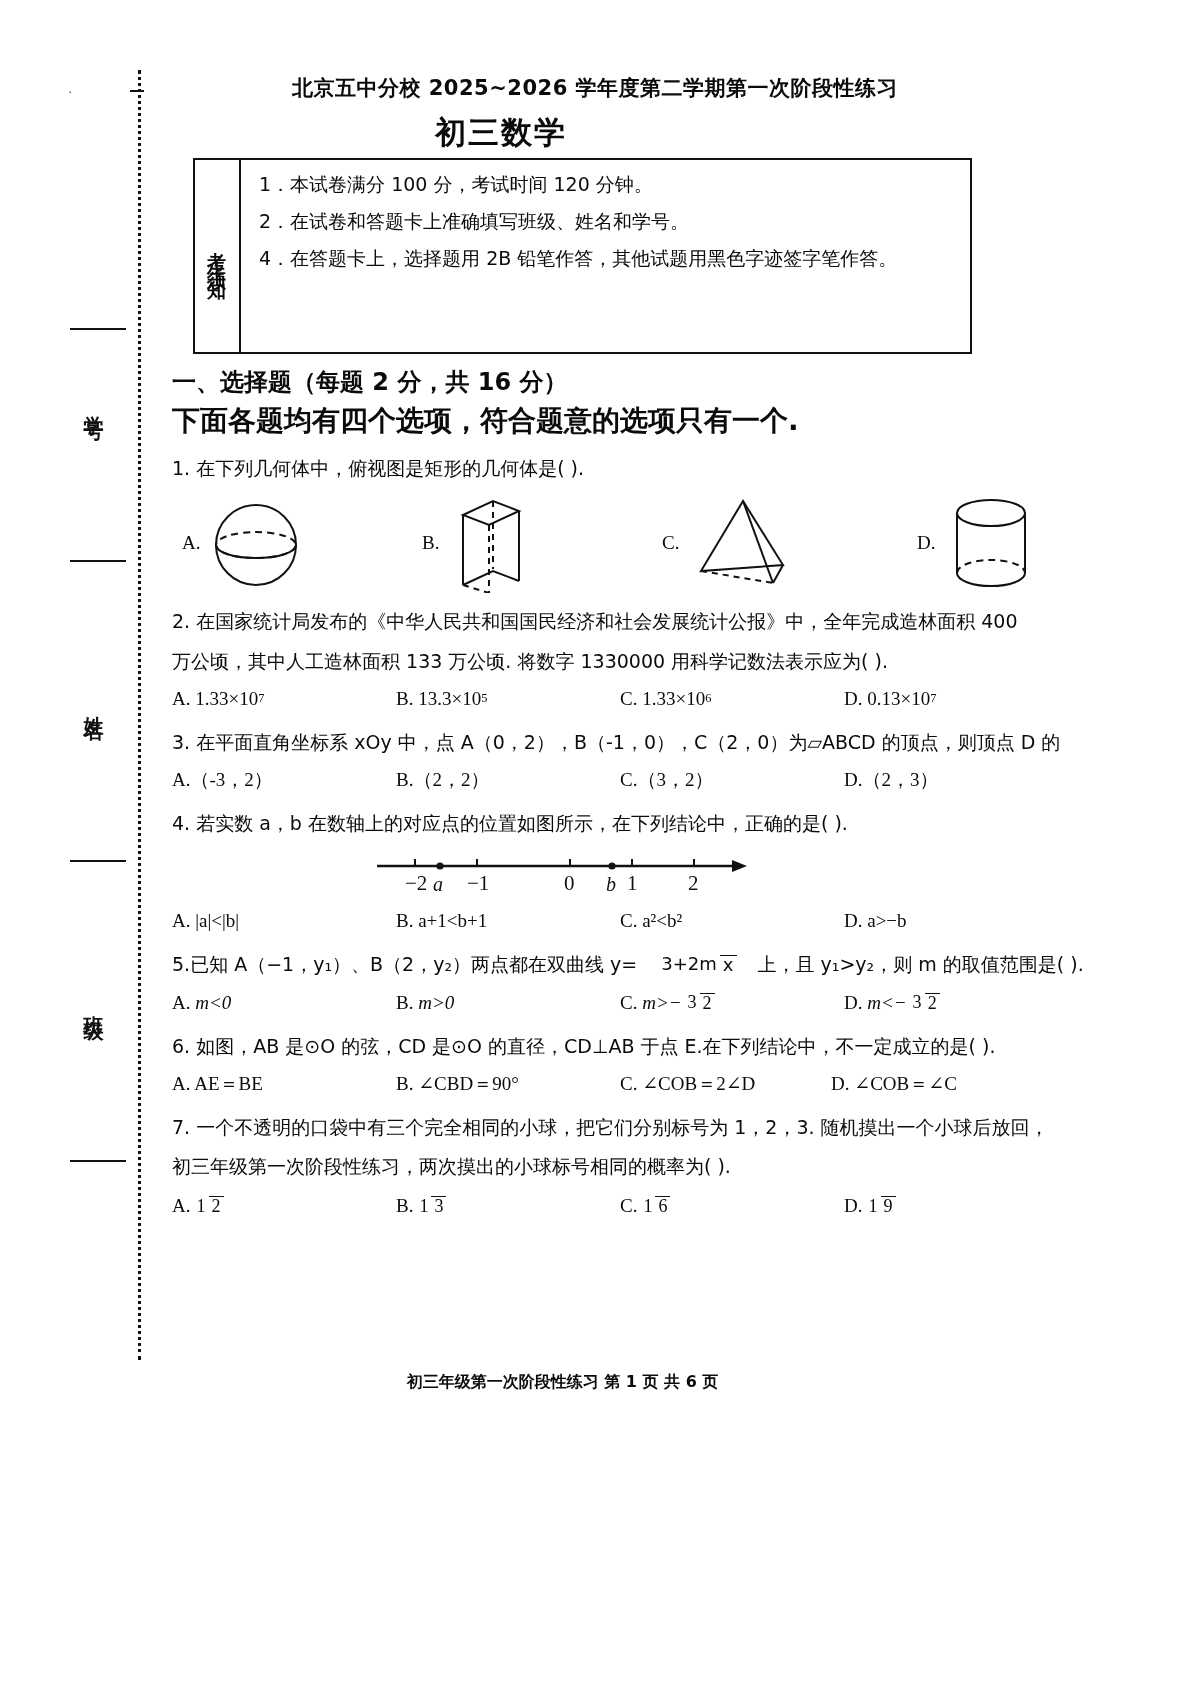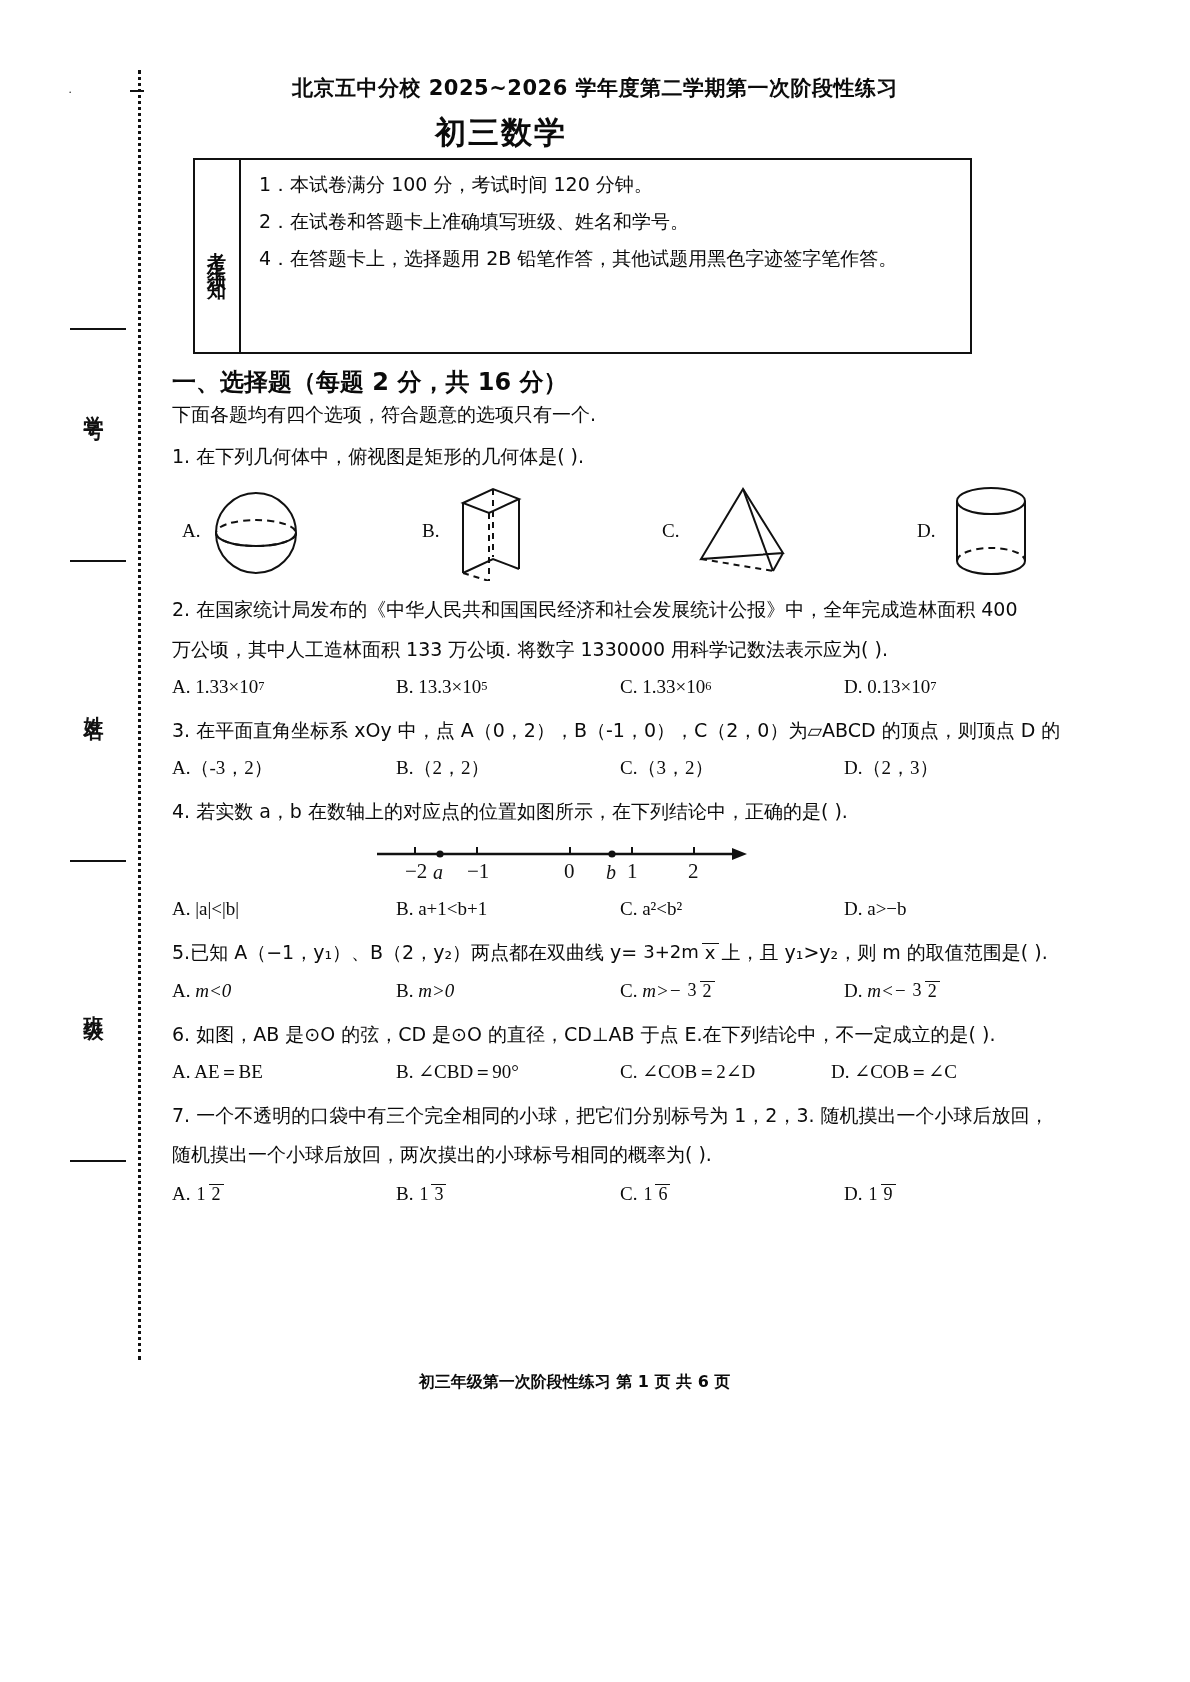--- a/index.html
+++ b/index.html
@@ -146,22 +146,22 @@
     top: 366px;
     width: 1010px;
   }
   .sec-head {
     font-size: 24px;
     font-weight: bold;
     font-family: "DejaVu Sans", "Liberation Sans", sans-serif;
     margin-bottom: 4px;
   }
   .sec-sub {
-    font-size: 19px;
-    font-weight: normal;
+    font-size: 28px;
+    font-weight: bold;
     font-family: "DejaVu Sans", "Liberation Sans", sans-serif;
     margin-bottom: 12px;
   }
   .q-text {
     font-size: 19px;
     font-family: "DejaVu Sans", "Liberation Sans", sans-serif;
     line-height: 1.75;
     margin-bottom: 6px;
   }
   .opts {
@@ -215,21 +215,21 @@
   
   .numline {
     position: relative;
     height: 56px;
     margin: 2px 0 4px 0;
   }
 
   
   .footer {
     position: absolute;
-    left: 12px;
+    left: 0;
     top: 1372px;
     width: 1125px;
     text-align: center;
     font-size: 16px;
     font-weight: bold;
     font-family: "DejaVu Sans", "Liberation Sans", sans-serif;
   }
 </style>
 </head>
 <body>
@@ -370,21 +370,21 @@
         <text x="516" y="44" font-family="Liberation Serif, serif" font-size="21" fill="#111">2</text>
       </svg>
     </div>
     <div class="opts">
       <div class="opt opt-w1">A. |a|&lt;|b|</div>
       <div class="opt opt-w1">B. a+1&lt;b+1</div>
       <div class="opt opt-w1">C. a²&lt;b²</div>
       <div class="opt">D. a&gt;−b</div>
     </div>
 
-    <div class="q-text" style="display:flex;align-items:center;flex-wrap:wrap;">
+    <div class="q-text" style="display:flex;align-items:center;flex-wrap:wrap;gap:18px;">
       <span>5.已知 A（−1，y₁）、B（2，y₂）两点都在双曲线 y=</span>
       <span class="frac">
         <span class="num">3+2m</span>
         <span class="den">x</span>
       </span>
       <span>上，且 y₁&gt;y₂，则 m 的取值范围是(      ).</span>
     </div>
     <div class="opts">
       <div class="opt opt-w1">
         <span>A.</span>&nbsp;
@@ -414,21 +414,21 @@
 
     <div class="q-text">6. 如图，AB 是⊙O 的弦，CD 是⊙O 的直径，CD⊥AB 于点 E.在下列结论中，不一定成立的是(      ).</div>
     <div class="opts">
       <div class="opt opt-w1">A. AE＝BE</div>
       <div class="opt opt-w1">B. ∠CBD＝90°</div>
       <div class="opt opt-w2">C. ∠COB＝2∠D</div>
       <div class="opt">D. ∠COB＝∠C</div>
     </div>
 
     <div class="q-text">7. 一个不透明的口袋中有三个完全相同的小球，把它们分别标号为 1，2，3. 随机摸出一个小球后放回，</div>
-    <div class="q-text">随机摸出一个小球后放回，两次摸出的小球标号相同的概率为(      ).</div>
+    <div class="q-text">初三年级第一次阶段性练习，两次摸出的小球标号相同的概率为(      ).</div>
     <div class="opts" style="margin-top:8px;">
       <div class="opt opt-w1">
         <span>A.</span>
         <span class="frac">
           <span class="num">1</span>
           <span class="den">2</span>
         </span>
       </div>
       <div class="opt opt-w1">
         <span>B.</span>

